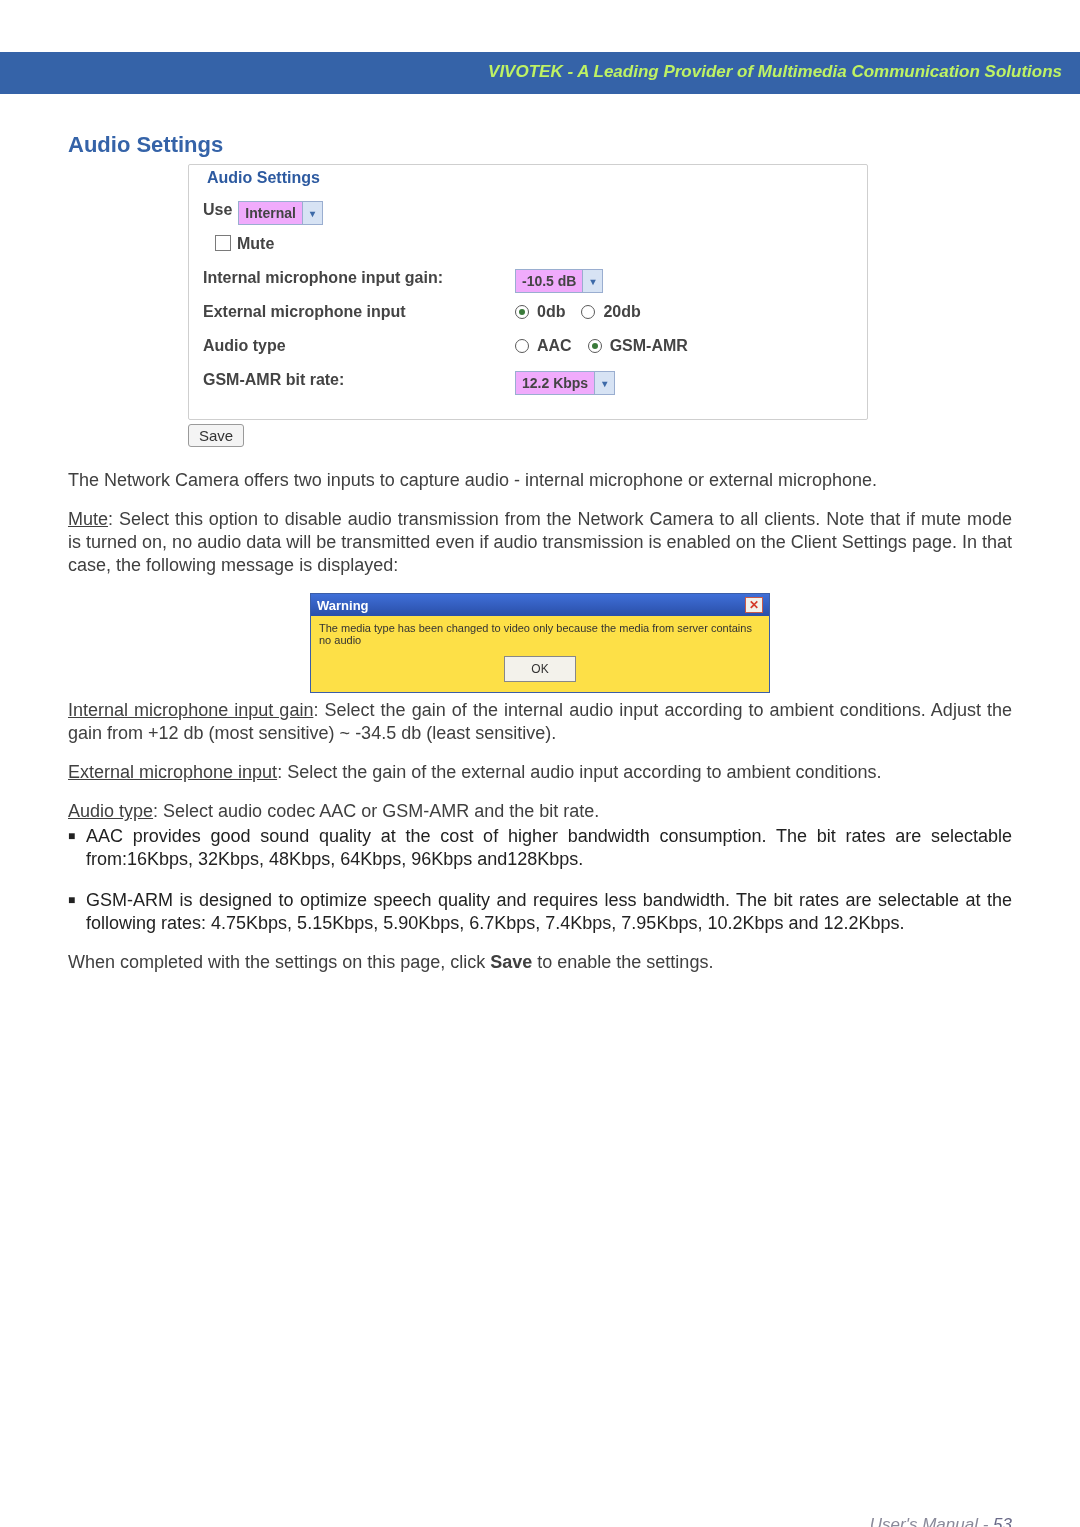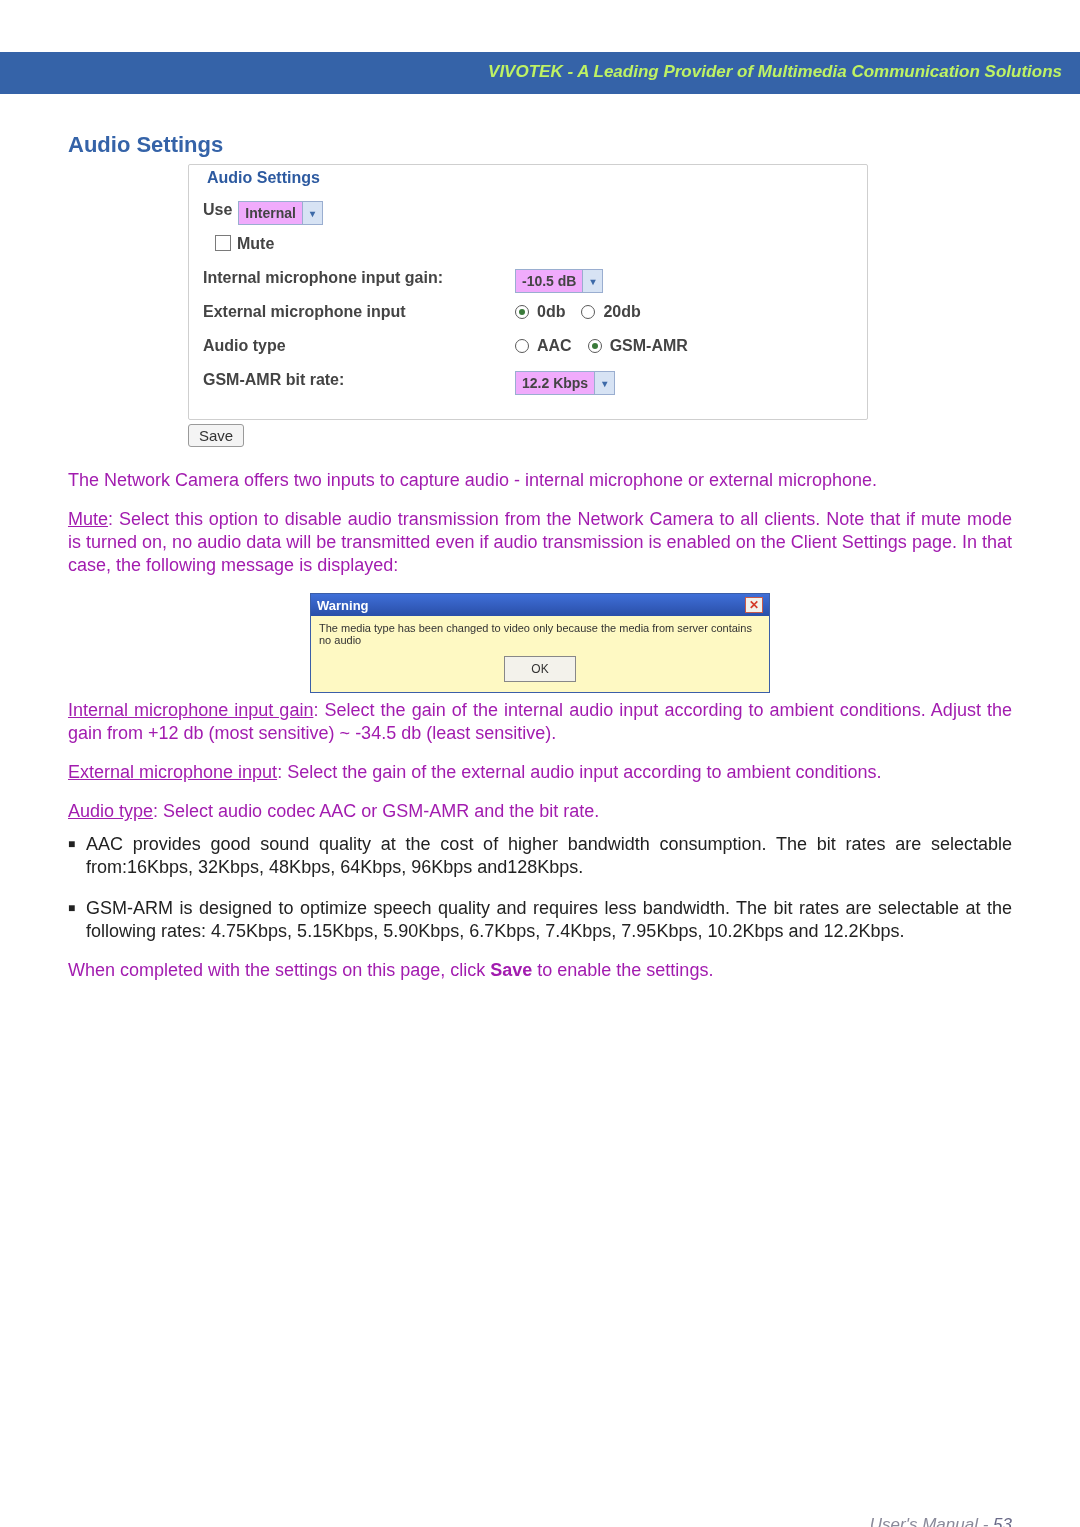--- a/index.html
+++ b/index.html
@@ -136,36 +136,36 @@
     border-radius: 3px;
     background: #f4f4f4;
     padding: 2px 10px;
     font-size: 15px;
     color: #333;
     margin-left: 120px;
     display: inline-block;
   }
   .body-text {
     font-size: 18px;
-    color: #a21caf;
+    color: #404040;
     line-height: 1.28;
     margin: 16px 0;
     text-align: justify;
   }
   .body-text.first { margin-top: 22px; }
   .underline { text-decoration: underline; }
   .dialog-wrap {
     display: flex;
     justify-content: center;
     margin: 6px 0 2px 0;
   }
   .dialog {
     width: 460px;
     border: 1px solid #3b5ea8;
-    background: #fef9c3;
+    background: #fde047;
     font-size: 12px;
   }
   .dialog-title {
     background: linear-gradient(#3f6fd8, #2a4fa8);
     color: #fff;
     font-weight: bold;
     padding: 3px 6px;
     display: flex;
     justify-content: space-between;
     align-items: center;
@@ -313,21 +313,21 @@
     </div>
 
     <div class="body-text" style="margin-top:6px">
       <span class="underline">Internal microphone input gain</span><span>: Select the gain of the internal audio input according to ambient conditions. Adjust the gain from +12 db (most sensitive) ~ -34.5 db (least sensitive).</span>
     </div>
 
     <div class="body-text">
       <span class="underline">External microphone input</span><span>: Select the gain of the external audio input according to ambient conditions.</span>
     </div>
 
-    <div class="body-text" style="margin-bottom:10px">
+    <div class="body-text" style="margin-bottom:2px">
       <span class="underline">Audio type</span><span>: Select audio codec AAC or GSM-AMR and the bit rate.</span>
     </div>
 
     <div class="bullet-row">
       <span class="bullet-mark">■</span>
       <span>AAC provides good sound quality at the cost of higher bandwidth consumption. The bit rates are selectable from:16Kbps, 32Kbps, 48Kbps, 64Kbps, 96Kbps and128Kbps.</span>
     </div>
 
     <div style="height:14px"></div>
 

